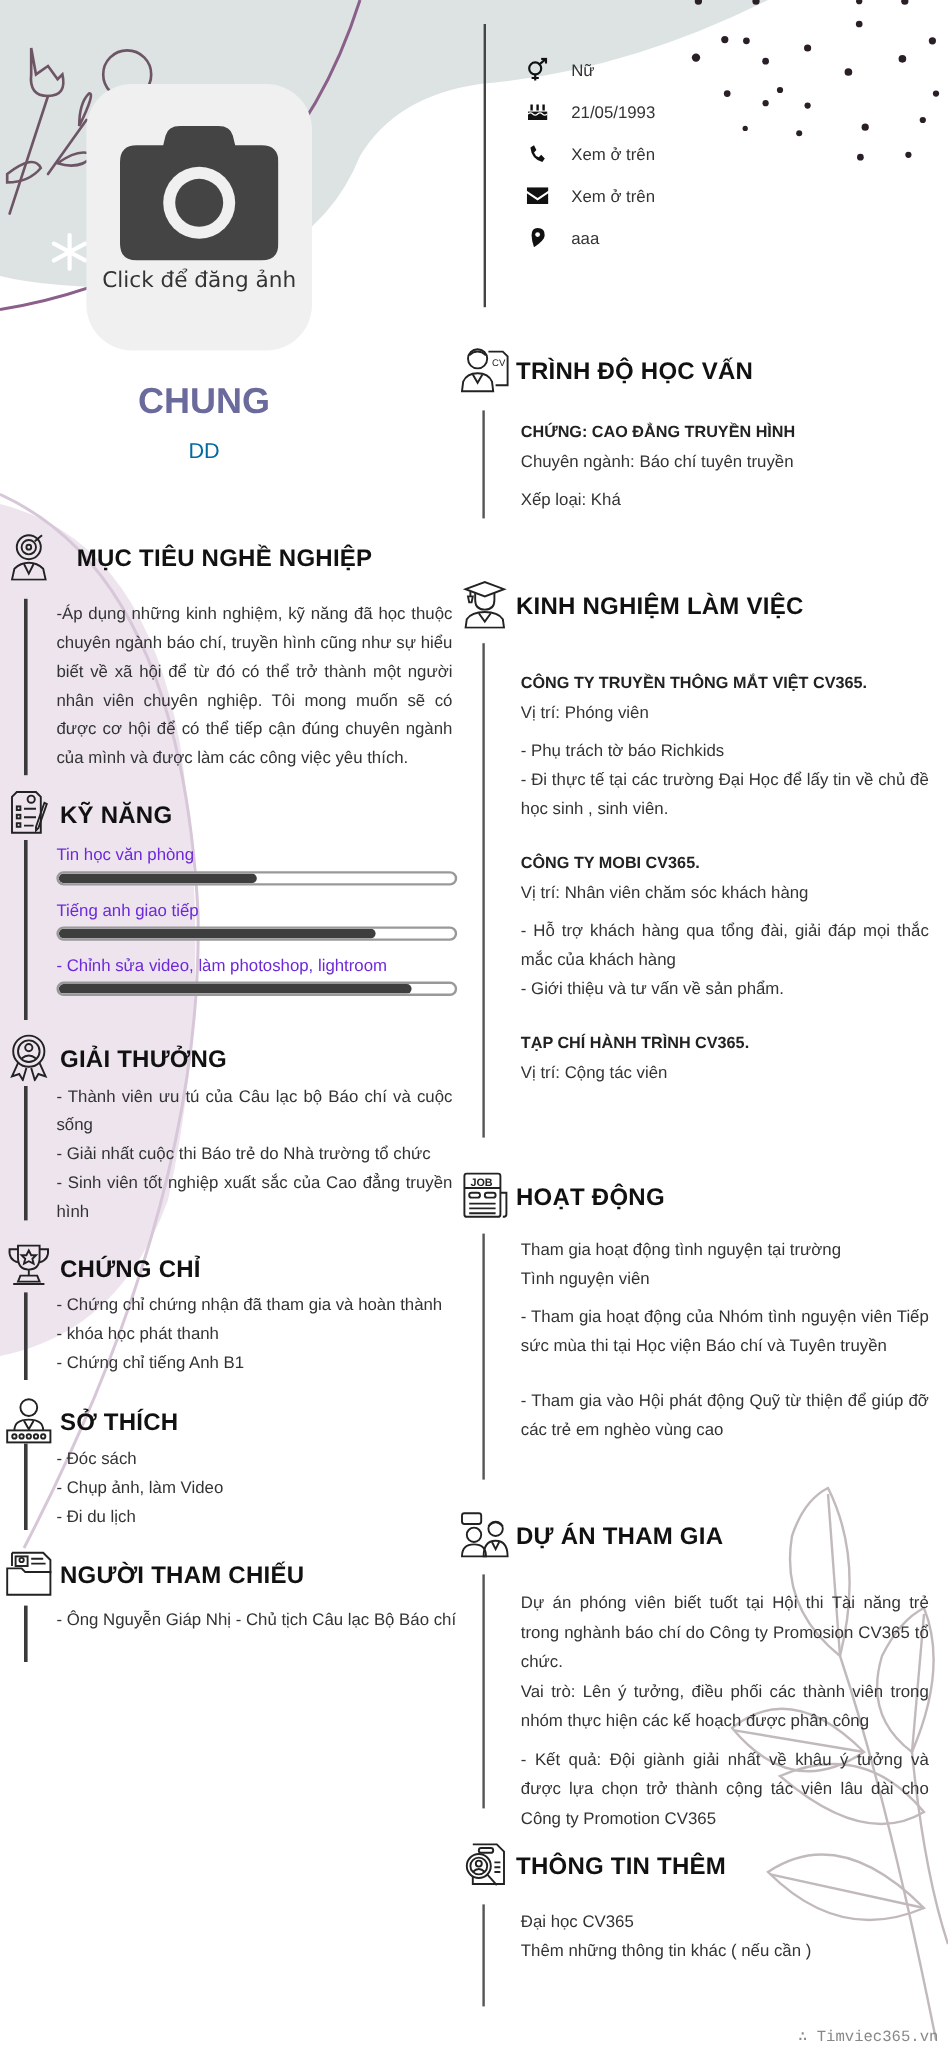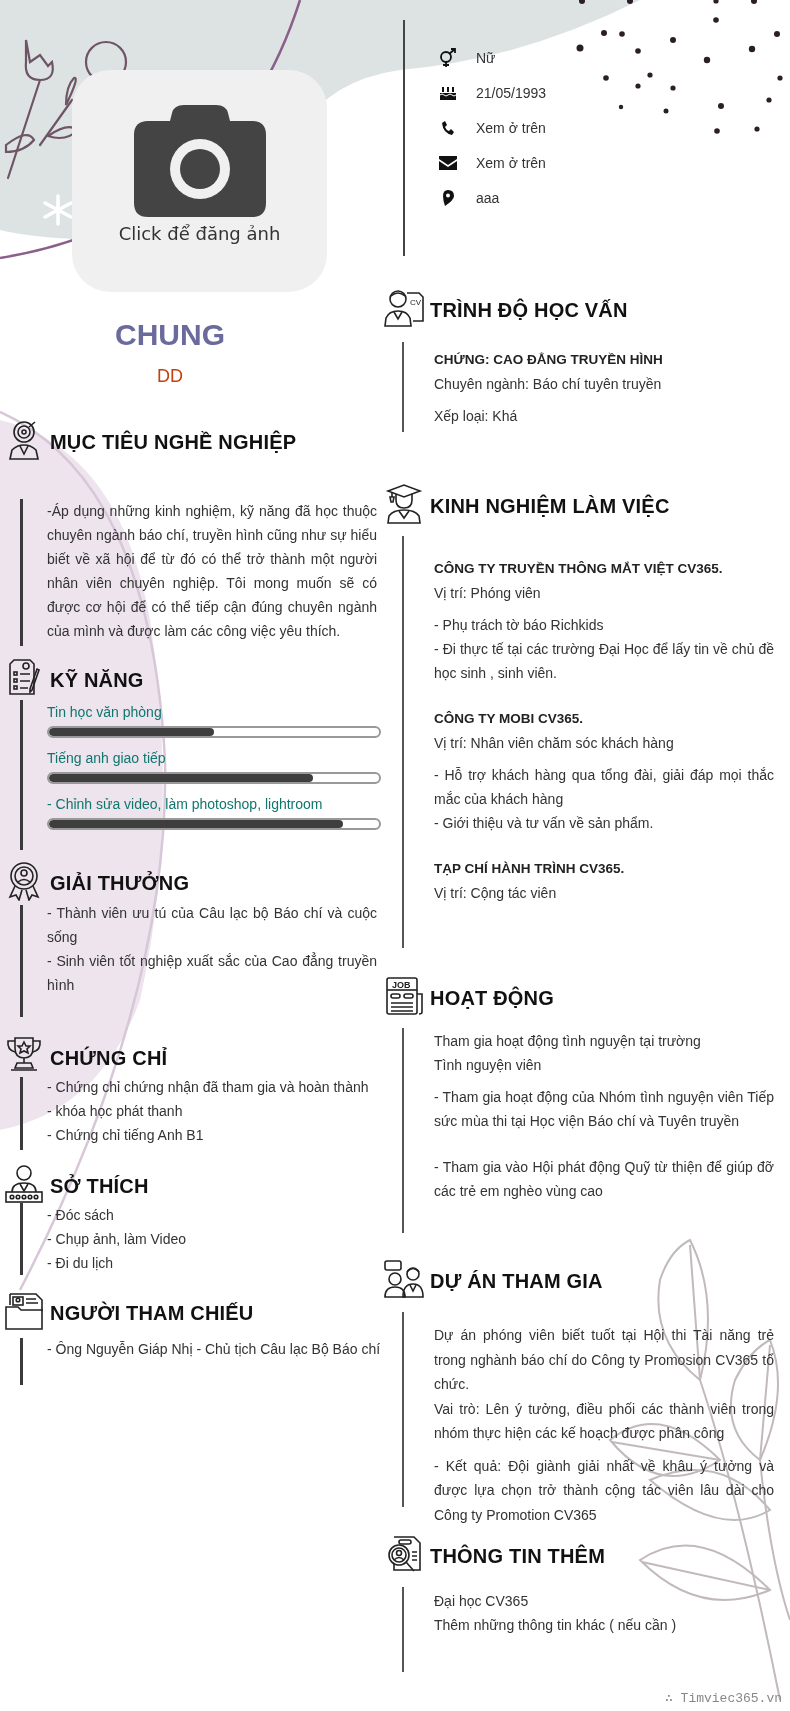--- a/index.html
+++ b/index.html
@@ -3,32 +3,32 @@
 <meta charset="utf-8">
 <style>
   * { box-sizing: border-box; margin: 0; padding: 0; }
   html, body { width: 790px; height: 1711px; overflow: hidden; background: #ffffff; }
   body { position: relative; font-family: "Liberation Sans", sans-serif; color: #222; }
 
   .bg-layer { position: absolute; left: 0; top: 0; width: 790px; height: 1711px; pointer-events: none; }
 
   
   .avatar {
-    position: absolute; left: 72px; top: 70px; width: 255px; height: 222px;
+    position: absolute; left: 72px; top: 70px; width: 188px; height: 222px;
     background: #f0f0f0; border-radius: 38px;
     display: flex; flex-direction: column; align-items: center; justify-content: flex-start;
     cursor: pointer;
   }
   .avatar svg { margin-top: 35px; }
   .avatar-label { margin-top: 6px; font-family: "DejaVu Sans", sans-serif; font-size: 18px; color: #333; }
 
   .name { position: absolute; left: 0; width: 340px; top: 318px; text-align: center;
           font-size: 30px; font-weight: bold; color: #6b6a9c; }
   .title { position: absolute; left: 0; width: 340px; top: 366px; text-align: center;
-           font-size: 18px; color: #c2410c; }
+           font-size: 18px; color: #0369a1; }
 
   
   .contact-rule { position: absolute; left: 403px; top: 20px; width: 2px; height: 236px; background: #444; }
   .contact { position: absolute; left: 428px; top: 40px; }
   .contact-row { display: flex; align-items: center; height: 35px; }
   .contact-row .ic { width: 40px; display: flex; justify-content: center; }
   .contact-row .val { font-size: 14px; color: #333; margin-left: 8px; }
 
   
   .sec-head { position: absolute; display: flex; align-items: center; }
@@ -40,21 +40,21 @@
 
   .body-text { position: absolute; font-size: 14px; color: #333; line-height: 24px; }
   .body-text.just { text-align: justify; }
   .body-text p { margin: 0; }
   .body-text .b { font-weight: bold; color: #222; font-size: 13.5px; }
   .gap8 { height: 8px; }
   .gap22 { height: 22px; }
 
   
   .skill { position: absolute; left: 47px; width: 334px; }
-  .skill .lbl { font-size: 14px; color: #0f766e; height: 22px; }
+  .skill .lbl { font-size: 14px; color: #6d28d9; height: 22px; }
   .skill .bar { height: 12px; border: 2px solid #999; border-radius: 6px; background: #fff; overflow: hidden; }
   .skill .fill { height: 100%; background: #3e3e3e; border-radius: 6px; }
 
   .watermark { position: absolute; right: 8px; top: 1690px; font-family: "Liberation Mono", monospace;
                font-size: 13px; color: #888; }
 </style>
 </head>
 <body>
 
 <svg class="bg-layer" viewBox="0 0 790 1711" xmlns="http://www.w3.org/2000/svg">
@@ -179,21 +179,21 @@
     <span class="ic">
       <svg width="12" height="16" viewBox="0 0 12 16">
           <path d="M6 0 Q12 0 12 6 Q12 10 3 16 Q1 10 1 6 Q1 0 6 0 Z" fill="#111"></path>
           <circle cx="6" cy="5.5" r="2" fill="#fff"></circle>
         </svg>
     </span>
     <span class="val">aaa</span>
   </div>
 </div>
 
-<div class="sec-head" style="left:2px; top:420px;">
+<div class="sec-head" style="left:2px; top:444px;gap:14px;">
   <span class="ic">
     <svg width="34" height="40" viewBox="0 0 34 40">
         <g stroke="#222" stroke-width="1.6" fill="none">
           <circle cx="17" cy="12" r="10"></circle>
           <circle cx="17" cy="12" r="6"></circle>
           <circle cx="17" cy="12" r="2"></circle>
           <path d="M22 7 L28 2"></path>
           <path d="M3 39 L5 30 Q10 25 17 25 Q24 25 29 30 L31 39 Z"></path>
           <path d="M13 26 L17 34 L21 26"></path>
         </g>
@@ -252,20 +252,21 @@
           <path d="M8 25 L3 36 L9 34 L12 39 L15 29"></path>
           <path d="M26 25 L31 36 L25 34 L22 39 L19 29"></path>
         </g>
       </svg>
   </span>
   <h2>GIẢI THƯỞNG</h2>
 </div>
 <div class="vline" style="left:20px; top:905px; height:112px;"></div>
 <div class="body-text just" style="left:47px; top:901px; width:330px;">
   <p>-  Thành viên ưu tú của Câu lạc bộ Báo chí và cuộc sống</p>
+  <p>-  Giải nhất cuộc thi Báo trẻ do Nhà trường tổ chức</p>
   <p>- Sinh viên tốt nghiệp xuất sắc của Cao đẳng truyền hình</p>
 </div>
 
 <div class="sec-head" style="left:2px; top:1036px;">
   <span class="ic">
     <svg width="38" height="36" viewBox="0 0 38 36">
         <g stroke="#222" stroke-width="1.6" fill="none">
           <path d="M10 2 L28 2 L28 12 Q28 22 19 22 Q10 22 10 12 Z"></path>
           <path d="M10 5 L3 5 Q2 14 10 16"></path>
           <path d="M28 5 L35 5 Q36 14 28 16"></path>

